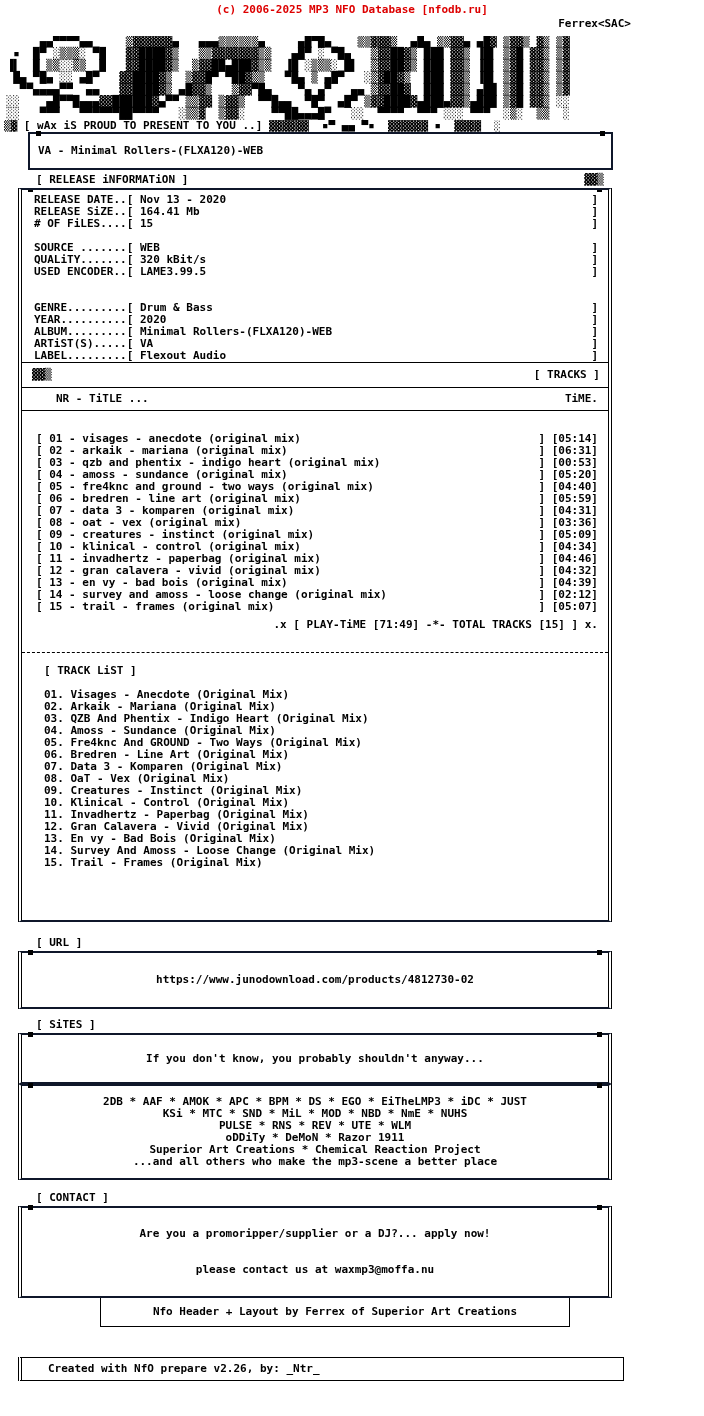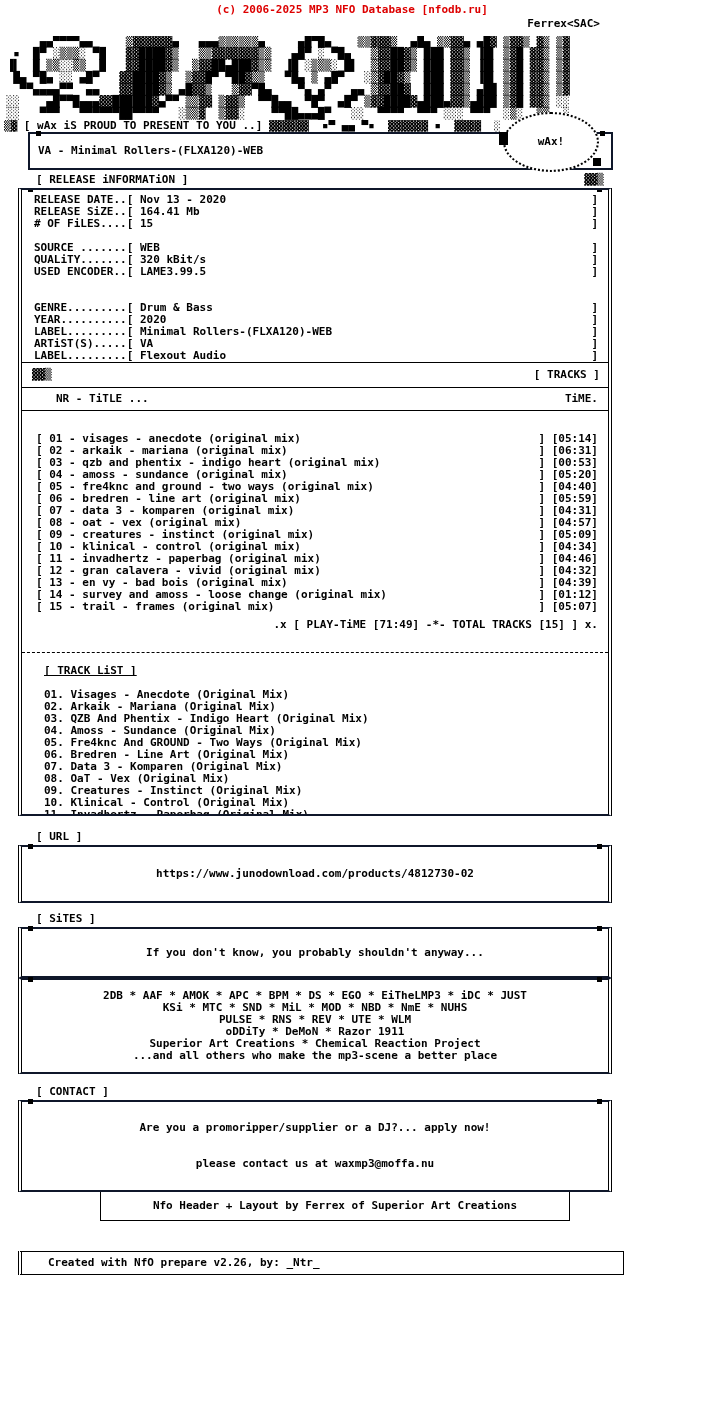--- a/index.html
+++ b/index.html
@@ -7,46 +7,46 @@
     position:relative;
     width:704px;height:1416px;
     overflow:hidden;
     background:#ffffff;color:#000000;
     font-family:"DejaVu Sans Mono", "Liberation Mono", monospace;
     font-weight:bold;
     font-size:11px;line-height:12px;
   }
   pre{margin:0;font:inherit;white-space:pre;}
   .copyright{margin-top:4px;height:14px;text-align:center;color:#dd0000;}
-  .scene-credit{height:13px;text-align:right;padding-right:104px;}
+  .scene-credit{height:13px;text-align:right;padding-right:73px;}
   .art{margin-top:5px;height:84px;overflow:hidden;letter-spacing:0;}
   .present{height:12px;padding-left:4px;overflow:hidden;white-space:pre;}
   
   .box{position:relative;margin:0 92px 0 18px;border:2px solid #0f172a;}
   .dbl{border-left:4px double #000;border-right:4px double #000;}
   .box::before,.box::after{content:"";position:absolute;top:-3px;width:5px;height:5px;background:#000;}
   .box::before{left:6px;}
   .box::after{right:6px;}
   .titlebox{margin:0 91px 0 28px;height:34px;display:flex;align-items:center;padding-left:8px;}
   .hdr-row{margin:0 92px 0 18px;display:flex;justify-content:space-between;align-items:flex-end;
            padding:0 8px 2px 18px;box-sizing:border-box;}
   .hdr-url{height:29px;align-items:flex-end;} .hdr-sites{height:24px;} .hdr-reg{height:22px;justify-content:flex-end;}
   .hdr-con{height:26px;} .hdr-rel{height:18px;}
-  .megabox{height:628px;box-sizing:border-box;padding-top:4px;overflow:hidden;}
+  .megabox{height:734px;box-sizing:border-box;padding-top:4px;overflow:hidden;}
   .ri-row{height:12px;display:flex;justify-content:space-between;padding:0 10px 0 12px;}
   .sp12{height:12px;} .sp24{height:24px;}
   .rule{border-top:1px solid #000;height:0;}
   .rule-dash{border-top:1px dashed #000;height:0;}
   .band{height:24px;display:flex;justify-content:space-between;align-items:center;padding:0 8px 0 10px;}
   .cols{height:22px;display:flex;justify-content:space-between;align-items:center;padding:0 10px 0 34px;}
   .tracksarea{padding:22px 10px 21px 14px;}
   .trk{height:12px;display:flex;justify-content:space-between;}
   .playtime{margin-top:6px;text-align:right;height:12px;}
   .listarea{padding:12px 0 0 22px;}
-  .listarea .lh{height:12px;text-decoration:underline;}
+  .listarea .lh{height:12px;}
   .listarea pre{margin-top:12px;padding-left:0;}
   .centerbox{display:flex;align-items:center;justify-content:center;text-align:center;}
   .urlbox{height:54px;} .sitesbox{height:47px;}
   .regbox{height:92px;justify-content:center;} .conbox{height:88px;}
   .reg-lines,.con-lines{text-align:center;}
   .innerfoot{margin-left:100px;width:470px;height:29px;border:1px solid #000;border-top:none;
              display:flex;align-items:center;justify-content:center;box-sizing:border-box;}
   .createdbox{margin-top:30px;margin-left:18px;width:606px;height:24px;border:1px solid #000;
               border-left:4px double #000;display:flex;align-items:center;padding-left:26px;box-sizing:border-box;}
   
@@ -66,23 +66,20 @@
 
   <pre class="art">      ▄▄▀▀▀▀▄▄     ▒▓▓▓▓▓▓▄   ▄▄▄▒▒▒▒▒▒▄     ▄█▀█▄    ▒▒▓▓▓▒  ▄█▄ ▒▒▓▓▄ ▄█▓ ▒▓▓▒ ▓▒ ▒▓
   ▪  █▀ ░▒▒▒░ ▀█   ▓▓████▓▒   ▒▒▓▓▓▓▓▓▓▒▒   ▄█▀ ░ ▀█▄   ▒▓▓██▓▒ ███ ▓▓▒ ▐█▌ ▒▓█ ▓▓▒ ▒▓
  ▐▌  █ ▒▒░░▒▒  █   ▓▓████▓▒  ▒▓▓██▄███▓▒▒  ▐█ ░▒▒▒░ █▌  ▒▓▓██▓▒ ███ ▓▓▒ ▐█▌ ▒▓█ ▓▓▒ ▒▓
   █▄ ▀█▄ ░░ ▄█▀   ▓▓████▓▒  ▒▓▓█▀ ▀██▓▒▒   ▀█▄ ▒ ▄█▀   ░▒▓██▓▒  ███ ▓▓▒ ▐█▌ ▒▓█ ▓▓▒ ▒▓
    ▀▀▄▄▄▄▀▀  ▄▄   ▓▓████▓▒ ▄█▓▓▒   ▒▓▓▀█▄    ▀▄ ▄▀   ▄▄ ▒▓▓██▓  ███ ▓▓▒ ▄██ ▒▓█ ▓▓▒ ▒▓
  ░░    ▄█▀▀█▄▄▄▓▓██████▓▄▀▀ ▒▒▓▓ ▒▓▓▒  ▀▀█▄▄  ▀█▀  ▄█▀ ▒▓▓████▓▄███▄▓▓▒▄███ ▒▓█ ▓▓▒ ░░
  ░░   ▀▀▀   ▀▀▀▀▀▀██▀▀▀▀   ░▒▒▓  ▒▓▓░    ▀▀██▄▄▄█▀   ░░  ▀▀▀▀  ▀▀▀ ░░░ ▀▀▀  ░▒░  ▒▒  ░</pre>
   <pre class="present">▒▓ [ wAx iS PROUD TO PRESENT TO YOU ..] ▓▓▓▓▓▓  ▪▀ ▄▄ ▀▪  ▓▓▓▓▓▓ ▪  ▓▓▓▓  ░</pre>
 
-  <div class="waxcircle">
-    <span>wAx!</span>
-  </div>
 
   <div class="box titlebox">
     <span>VA - Minimal Rollers-(FLXA120)-WEB</span>
   </div>
 
   <div class="hdr-row hdr-rel">
     <span>[ RELEASE iNFORMATiON ]</span>
     <span>▓▓▒</span>
   </div>
 
@@ -117,21 +114,21 @@
       <div class="sp24"></div>
       <div class="ri-row">
           <span>GENRE.........[ Drum &amp; Bass</span>
           <span>]</span>
         </div>
       <div class="ri-row">
           <span>YEAR..........[ 2020</span>
           <span>]</span>
         </div>
       <div class="ri-row">
-          <span>LABEL.........[ Minimal Rollers-(FLXA120)-WEB</span>
+          <span>ALBUM.........[ Minimal Rollers-(FLXA120)-WEB</span>
           <span>]</span>
         </div>
       <div class="ri-row">
           <span>ARTiST(S).....[ VA</span>
           <span>]</span>
         </div>
       <div class="ri-row">
           <span>LABEL.........[ Flexout Audio</span>
           <span>]</span>
         </div>
@@ -174,21 +171,21 @@
       <div class="trk">
           <span>[ 06 - bredren - line art (original mix)</span>
           <span>] [05:59]</span>
         </div>
       <div class="trk">
           <span>[ 07 - data 3 - komparen (original mix)</span>
           <span>] [04:31]</span>
         </div>
       <div class="trk">
           <span>[ 08 - oat - vex (original mix)</span>
-          <span>] [04:57]</span>
+          <span>] [03:36]</span>
         </div>
       <div class="trk">
           <span>[ 09 - creatures - instinct (original mix)</span>
           <span>] [05:09]</span>
         </div>
       <div class="trk">
           <span>[ 10 - klinical - control (original mix)</span>
           <span>] [04:34]</span>
         </div>
       <div class="trk">
@@ -198,21 +195,21 @@
       <div class="trk">
           <span>[ 12 - gran calavera - vivid (original mix)</span>
           <span>] [04:32]</span>
         </div>
       <div class="trk">
           <span>[ 13 - en vy - bad bois (original mix)</span>
           <span>] [04:39]</span>
         </div>
       <div class="trk">
           <span>[ 14 - survey and amoss - loose change (original mix)</span>
-          <span>] [01:12]</span>
+          <span>] [02:12]</span>
         </div>
       <div class="trk">
           <span>[ 15 - trail - frames (original mix)</span>
           <span>] [05:07]</span>
         </div>
       <div class="playtime">.x [ PLAY-TiME [71:49] -*- TOTAL TRACKS [15] ] x.</div>
     </div>
 
     <div class="rule-dash"></div>
 

